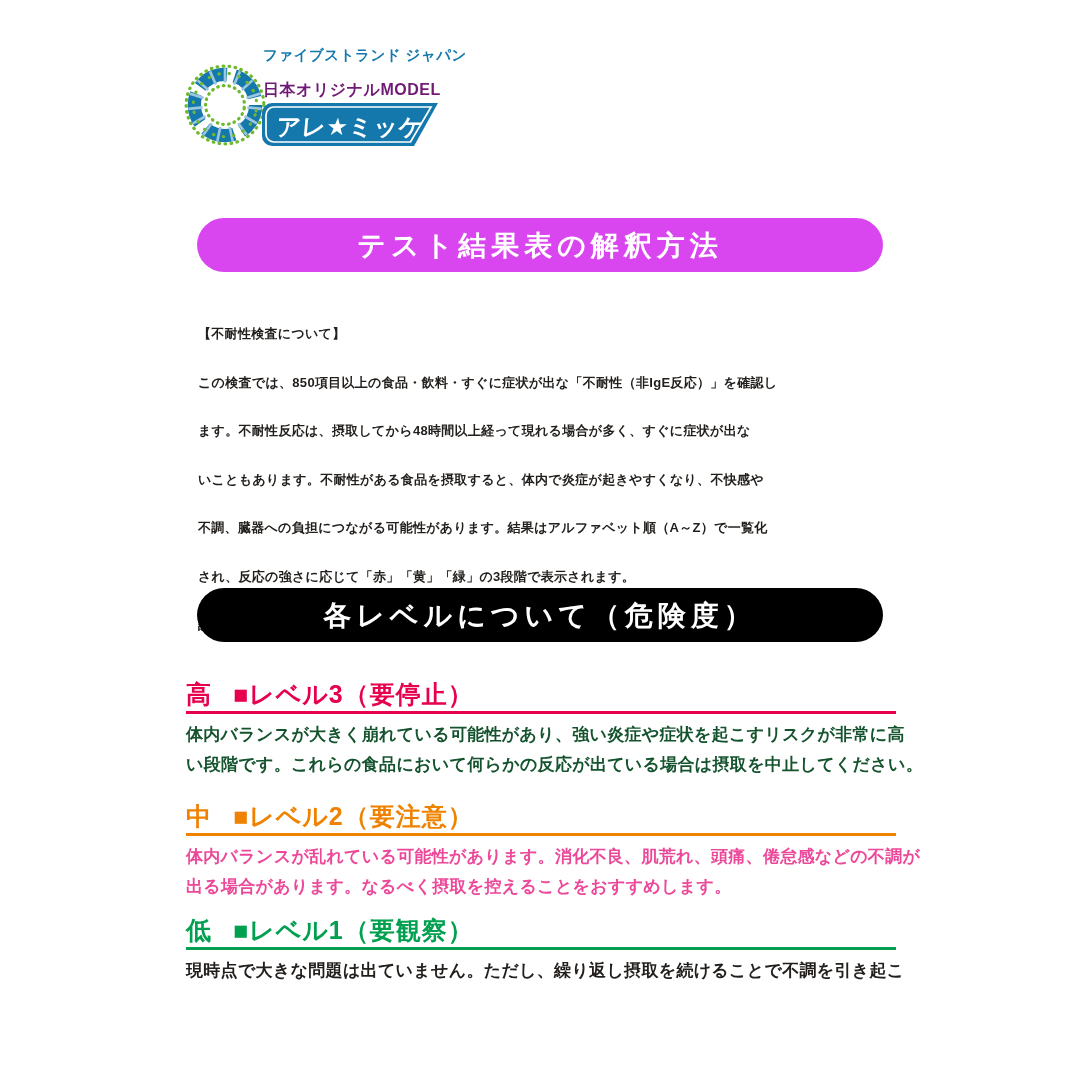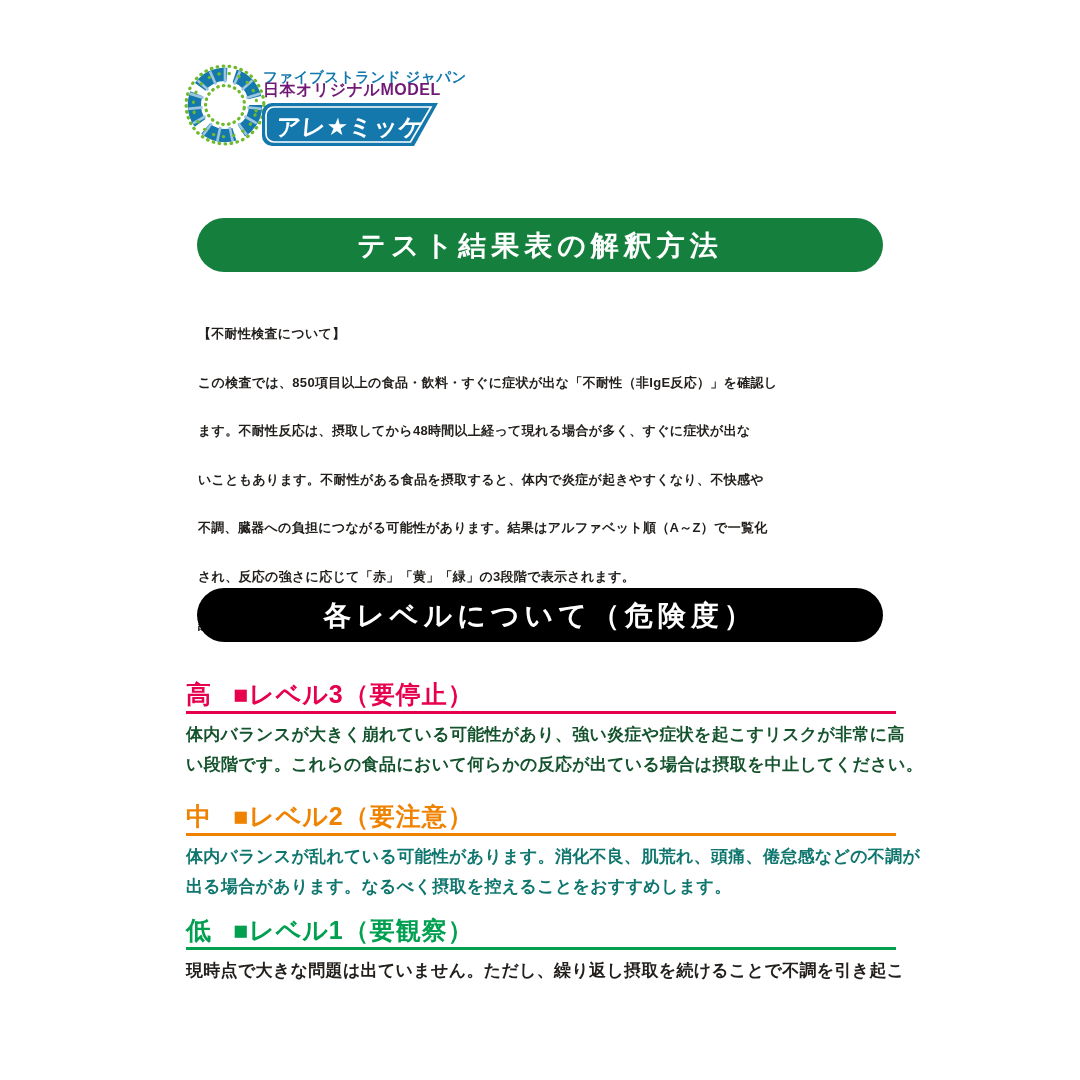--- a/index.html
+++ b/index.html
@@ -5,21 +5,21 @@
   html,body{margin:0;padding:0;background:#ffffff;}
   .page{
     position:relative;width:1080px;height:1080px;background:#ffffff;
     font-family:"Liberation Sans","DejaVu Sans",sans-serif;
     overflow:hidden;margin:0 auto;
   }
   .abs{position:absolute;}
 
   
   .logo-mark{left:180px;top:60px;width:90px;height:90px;}
-  .brand1{left:263px;top:68px;font-size:14.5px;font-weight:bold;letter-spacing:0.5px;white-space:nowrap;}
+  .brand1{left:263px;top:46px;font-size:14.5px;font-weight:bold;letter-spacing:0.5px;white-space:nowrap;}
   .brand2{left:263px;top:80px;font-size:16px;font-weight:bold;letter-spacing:0.5px;white-space:nowrap;}
   .badge{left:262px;top:103px;width:179px;height:43px;}
   .badge-text{
     position:absolute;left:13px;top:8px;width:150px;text-align:center;
     color:#ffffff;font-size:24px;font-weight:bold;letter-spacing:0.5px;
     transform:skewX(-5deg);white-space:nowrap;
   }
 
   
   .banner{
@@ -112,21 +112,21 @@
   <div class="abs brand2" style="color: #701a75;">日本オリジナルMODEL</div>
 
   <div class="abs badge">
     <svg width="179" height="43" viewBox="0 0 179 43">
       <path d="M10,0 H176 L152,43 H10 A10,10 0 0 1 0,33 V10 A10,10 0 0 1 10,0 Z" fill="#1478ad"></path>
       <path d="M12.5,4 H169 L148.5,39 H12 A8,8 0 0 1 4,31 V12 A8,8 0 0 1 12.5,4 Z" fill="none" stroke="#ffffff" stroke-width="1.7"></path>
     </svg>
     <div class="badge-text">アレ★ミッケ</div>
   </div>
 
-  <div class="abs banner banner1" style="background-color: #15803d; font-family: Liberation Serif, serif;">テスト結果表の解釈方法</div>
+  <div class="abs banner banner1" style="background-color: #d946ef; font-family: Liberation Serif, serif;">テスト結果表の解釈方法</div>
 
   <div class="abs intro" style="color: rgb(34, 30, 27);">
     <p class="line">【不耐性検査について】</p>
     <p class="line">この検査では、850項目以上の食品・飲料・すぐに症状が出な「不耐性（非IgE反応）」を確認し</p>
     <p class="line">ます。不耐性反応は、摂取してから48時間以上経って現れる場合が多く、すぐに症状が出な</p>
     <p class="line">いこともあります。不耐性がある食品を摂取すると、体内で炎症が起きやすくなり、不快感や</p>
     <p class="line">不調、臓器への負担につながる可能性があります。結果はアルファベット順（A～Z）で一覧化</p>
     <p class="line">され、反応の強さに応じて「赤」「黄」「緑」の3段階で表示されます。</p>
     <p class="line">該当がなかった項目は「黒」で表示されます。</p>
   </div>
@@ -144,21 +144,21 @@
       <p>い段階です。これらの食品において何らかの反応が出ている場合は摂取を中止してください。</p>
     </div>
   </section>
 
   <section class="abs lvl lvl2">
     <div class="lvl-head">
       <span style="color: rgb(239, 130, 0);">中</span>
       <span style="color: rgb(239, 130, 0);">■レベル2（要注意）</span>
     </div>
     <div class="lvl-rule" style="background-color: rgb(239, 130, 0);"></div>
-    <div class="lvl-body" style="color: #0f766e;">
+    <div class="lvl-body" style="color: #ec4899;">
       <p>体内バランスが乱れている可能性があります。消化不良、肌荒れ、頭痛、倦怠感などの不調が</p>
       <p>出る場合があります。なるべく摂取を控えることをおすすめします。</p>
     </div>
   </section>
 
   <section class="abs lvl lvl3">
     <div class="lvl-head">
       <span style="color: rgb(0, 160, 80);">低</span>
       <span style="color: rgb(0, 160, 80);">■レベル1（要観察）</span>
     </div>

